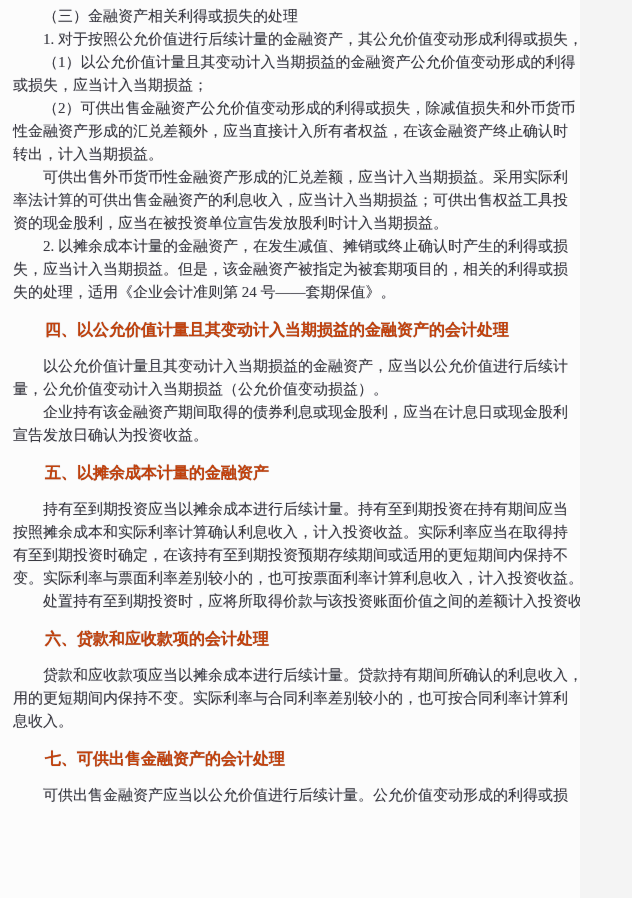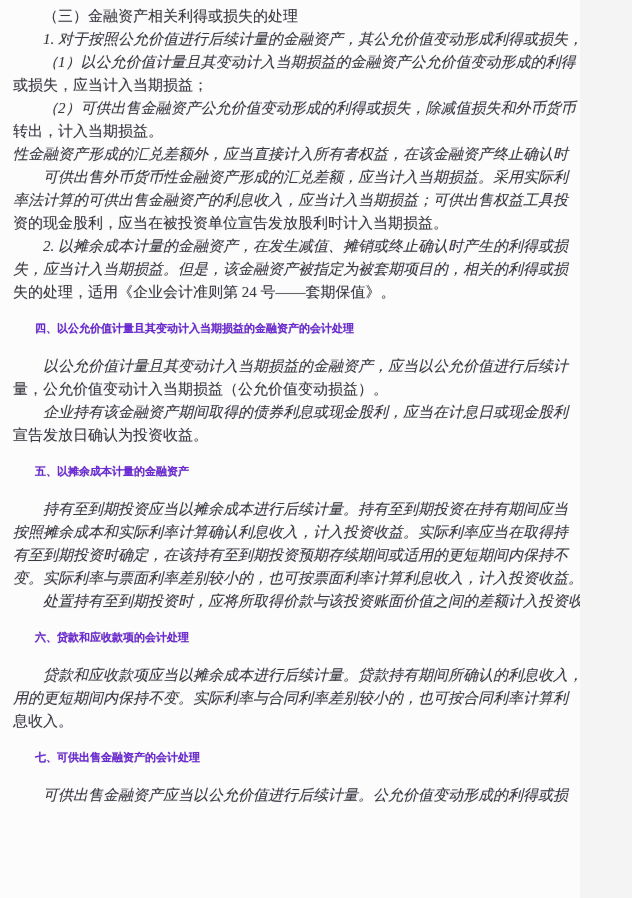--- a/index.html
+++ b/index.html
@@ -20,55 +20,55 @@
   #doc {
     font-family: "Liberation Serif", "DejaVu Serif", serif;
     font-size: 15px;
     line-height: 23px;
     color: #3a3a42;
     text-shadow: 0 0 1px rgba(70, 70, 82, 0.35);
   }
   .block { margin: 0; padding: 0; }
   .block.heading {
     margin: 14px 0;
-    font-family: Liberation Mono, monospace;
+    font-family: Liberation Sans, sans-serif;
     font-weight: 700;
-    font-size: 11px;
-    color: #6d28d9;
+    font-size: 16px;
+    color: #c2410c;
     text-shadow: 0 0 1px rgba(40, 40, 50, 0.4);
   }
   .line {
     display: block;
     height: 23px;
     text-align: justify;
     white-space: nowrap;
     overflow: visible;
   }
   .line.first { text-indent: 2em; }
-  .line.flush { text-align-last: justify; font-style: italic; }
+  .line.flush { text-align-last: justify; }
 </style>
 </head>
 <body>
 
 <div id="page">
   <div id="doc">
       <p class="block subheading">
         <span class="line first">（三）金融资产相关利得或损失的处理</span>
       </p>
       <p class="block para">
         <span class="line first flush">1. 对于按照公允价值进行后续计量的金融资产，其公允价值变动形成利得或损失，</span>
       </p>
       <p class="block para">
         <span class="line first flush">（1）以公允价值计量且其变动计入当期损益的金融资产公允价值变动形成的利得</span>
         <span class="line">或损失，应当计入当期损益；</span>
       </p>
       <p class="block para">
         <span class="line first flush">（2）可供出售金融资产公允价值变动形成的利得或损失，除减值损失和外币货币</span>
+        <span class="line flush">性金融资产形成的汇兑差额外，应当直接计入所有者权益，在该金融资产终止确认时</span>
         <span class="line">转出，计入当期损益。</span>
-        <span class="line flush">性金融资产形成的汇兑差额外，应当直接计入所有者权益，在该金融资产终止确认时</span>
       </p>
       <p class="block para">
         <span class="line first flush">可供出售外币货币性金融资产形成的汇兑差额，应当计入当期损益。采用实际利</span>
         <span class="line flush">率法计算的可供出售金融资产的利息收入，应当计入当期损益；可供出售权益工具投</span>
         <span class="line">资的现金股利，应当在被投资单位宣告发放股利时计入当期损益。</span>
       </p>
       <p class="block para">
         <span class="line first flush">2. 以摊余成本计量的金融资产，在发生减值、摊销或终止确认时产生的利得或损</span>
         <span class="line flush">失，应当计入当期损益。但是，该金融资产被指定为被套期项目的，相关的利得或损</span>
         <span class="line">失的处理，适用《企业会计准则第 24 号——套期保值》。</span>

